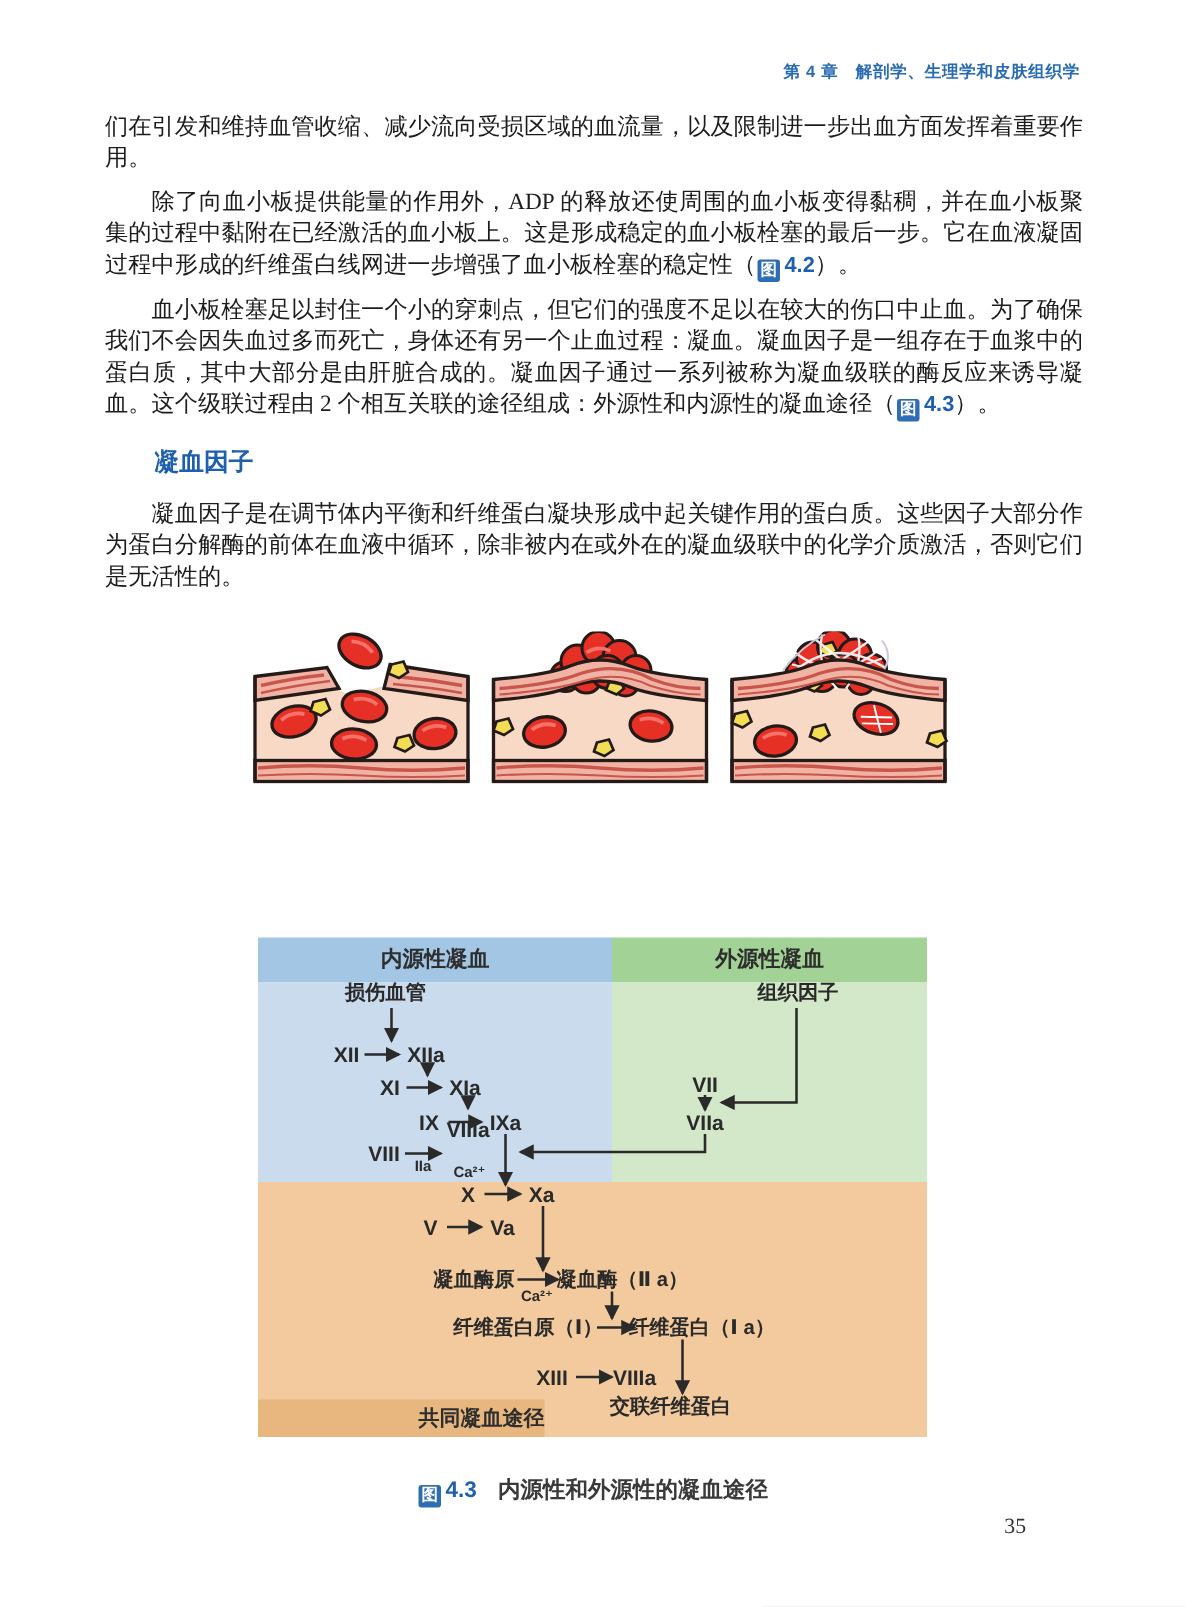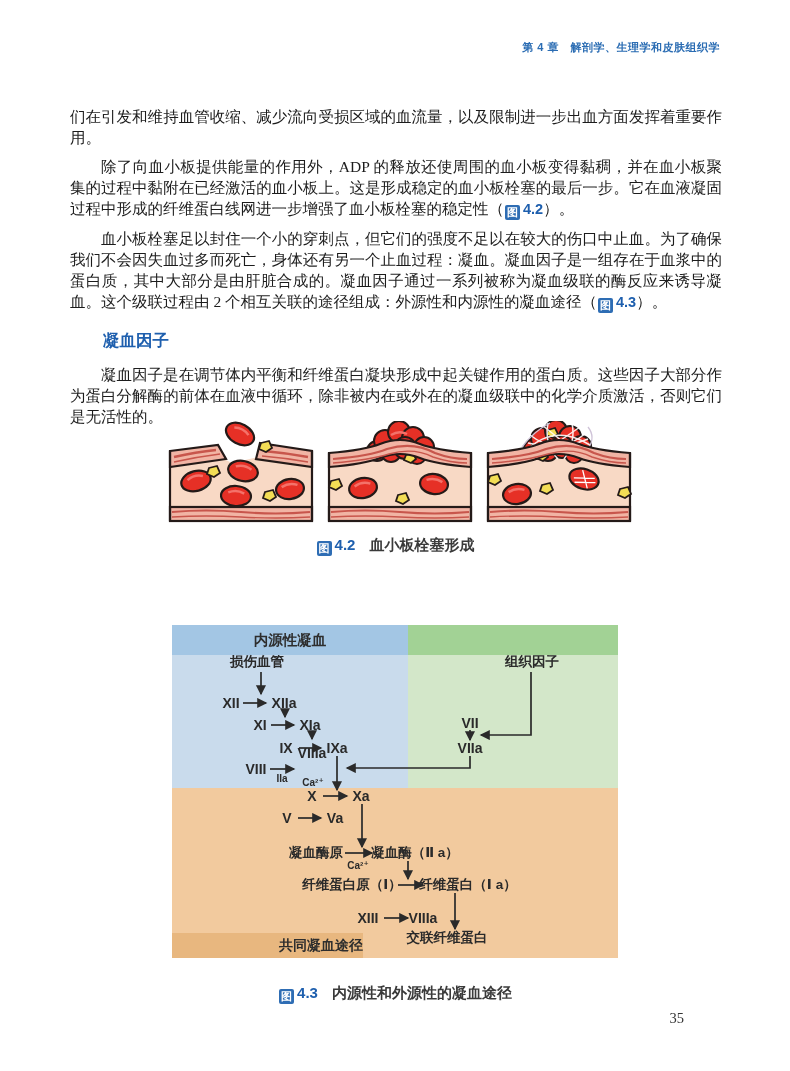--- a/index.html
+++ b/index.html
@@ -2,21 +2,21 @@
 <html><head>
 <meta charset="utf-8">
 <style>
   html,body{margin:0;padding:0;background:#e8e8e8;}
   .page{position:relative;width:790px;height:1071px;background:#ffffff;margin:0 auto;overflow:hidden;
         font-family:"Liberation Serif","DejaVu Serif",serif;color:#1c1c1c;}
   
   .running-header{position:absolute;top:40px;right:70px;font-family:"Liberation Sans","DejaVu Sans",sans-serif;
         font-weight:700;font-size:11px;color:#2a6cb3;letter-spacing:.5px;}
   
-  .text-column{position:absolute;left:70px;top:74px;width:652px;font-size:15.5px;line-height:21px;text-align:justify;margin-top:32px;}
+  .text-column{position:absolute;left:70px;top:74px;width:652px;font-size:15.5px;line-height:21px;text-align:justify;}
   .para{margin:0 0 8px 0;}
   .para.indent{text-indent:2em;}
   .fig-icon{display:inline-block;width:15px;height:15px;line-height:15px;background:#2e6db4;color:#fff;
         font-family:"Liberation Sans",sans-serif;font-size:11px;font-weight:700;text-align:center;
         border-radius:2px;vertical-align:-2px;margin:0 3px 0 1px;text-indent:0;}
   .fig-ref{color:#1e5fae;font-weight:700;font-family:"Liberation Sans",sans-serif;font-size:14.5px;}
   .section-heading{margin:17px 0 13px 0;padding-left:2em;font-family:"Liberation Sans","DejaVu Sans",sans-serif;
         font-weight:700;font-size:16.5px;color:#1e5fae;}
   
   .fig42-row{position:absolute;top:421px;left:166px;width:470px;display:flex;gap:9px;}
@@ -201,31 +201,31 @@
         <ellipse rx="15" ry="10" fill="#e63026" stroke="#241a18" stroke-width="2.2"></ellipse>
         <path d="M-10,2 L10,-4 M-8,6 L12,0 M-4,-8 L6,8" stroke="#ffffff" stroke-width="1.3" fill="none"></path>
       </g>
 
       <polygon points="6,55 14,53 17,60 11,64 4,61" fill="#f3dd55" stroke="#241a18" stroke-width="1.8"></polygon>
       <polygon points="58,64 66,62 69,69 63,73 56,70" fill="#f3dd55" stroke="#241a18" stroke-width="1.8"></polygon>
       <polygon points="136,68 144,66 147,73 141,77 134,74" fill="#f3dd55" stroke="#241a18" stroke-width="1.8"></polygon>
     </svg>
   </div>
 
-  <div class="caption caption42"><span class="fig-icon">图</span><span class="fig-ref">4.2</span><span class="cap-text">血小板栓塞形成</span></div>
 
   <div class="fig43">
     <div class="region rg-int-h"></div>
     <div class="region rg-ext-h"></div>
     <div class="region rg-int"></div>
     <div class="region rg-ext"></div>
     <div class="region rg-common"></div>
     <div class="region rg-common-label"></div>
 
     <div class="hdr-label hdr-int">内源性凝血</div>
+    <div class="hdr-label hdr-ext">外源性凝血</div>
 
     <svg class="arrows" width="446" height="333" viewBox="0 0 446 333">
       <defs>
         <marker id="ah" markerWidth="8" markerHeight="8" refX="5.2" refY="3" orient="auto">
           <path d="M0,0 L6,3 L0,6 Z" fill="#2a2a2a"></path>
         </marker>
       </defs>
       <g stroke="#2a2a2a" stroke-width="1.7" fill="none">
         <path d="M89,47 L89,69" marker-end="url(#ah)"></path>
         <path d="M71,78 L94,78" marker-end="url(#ah)"></path>

